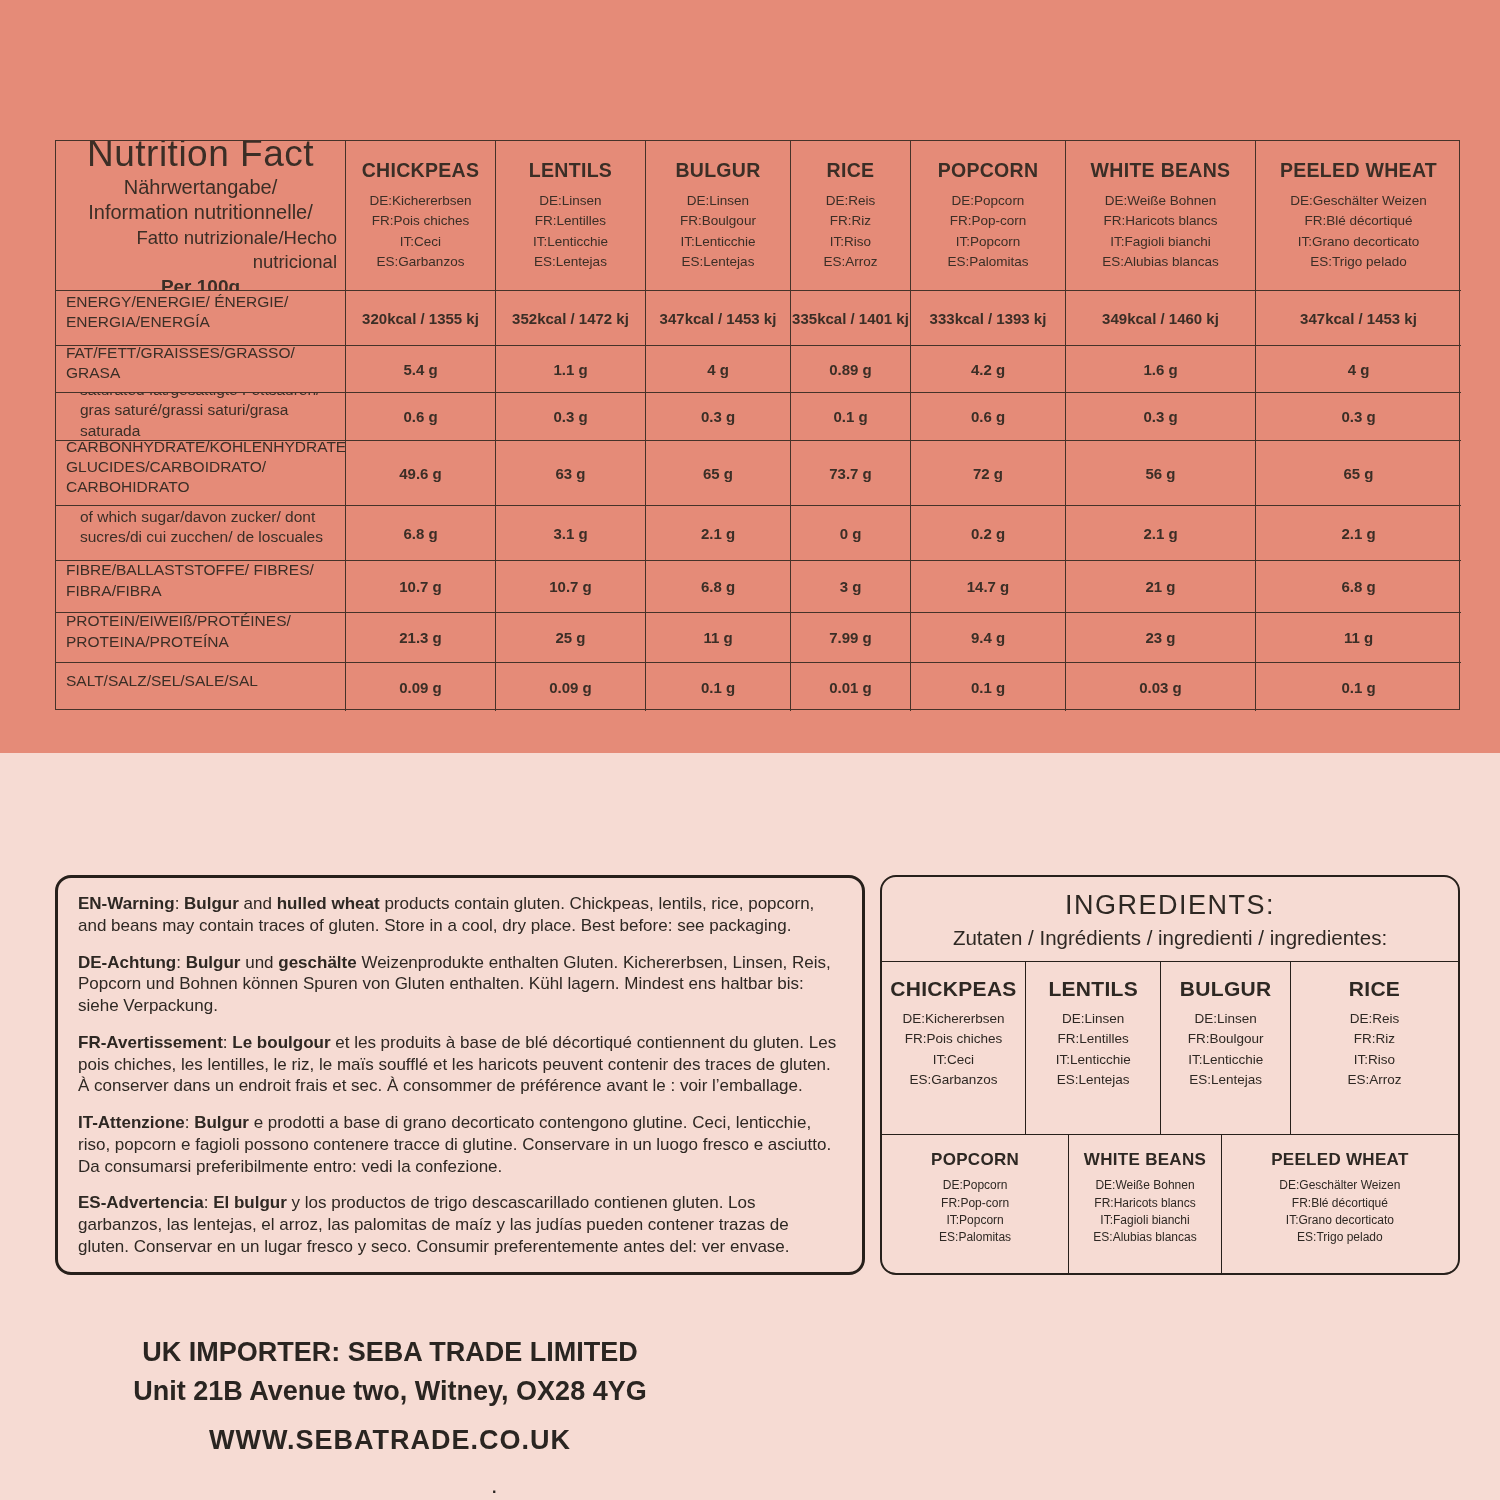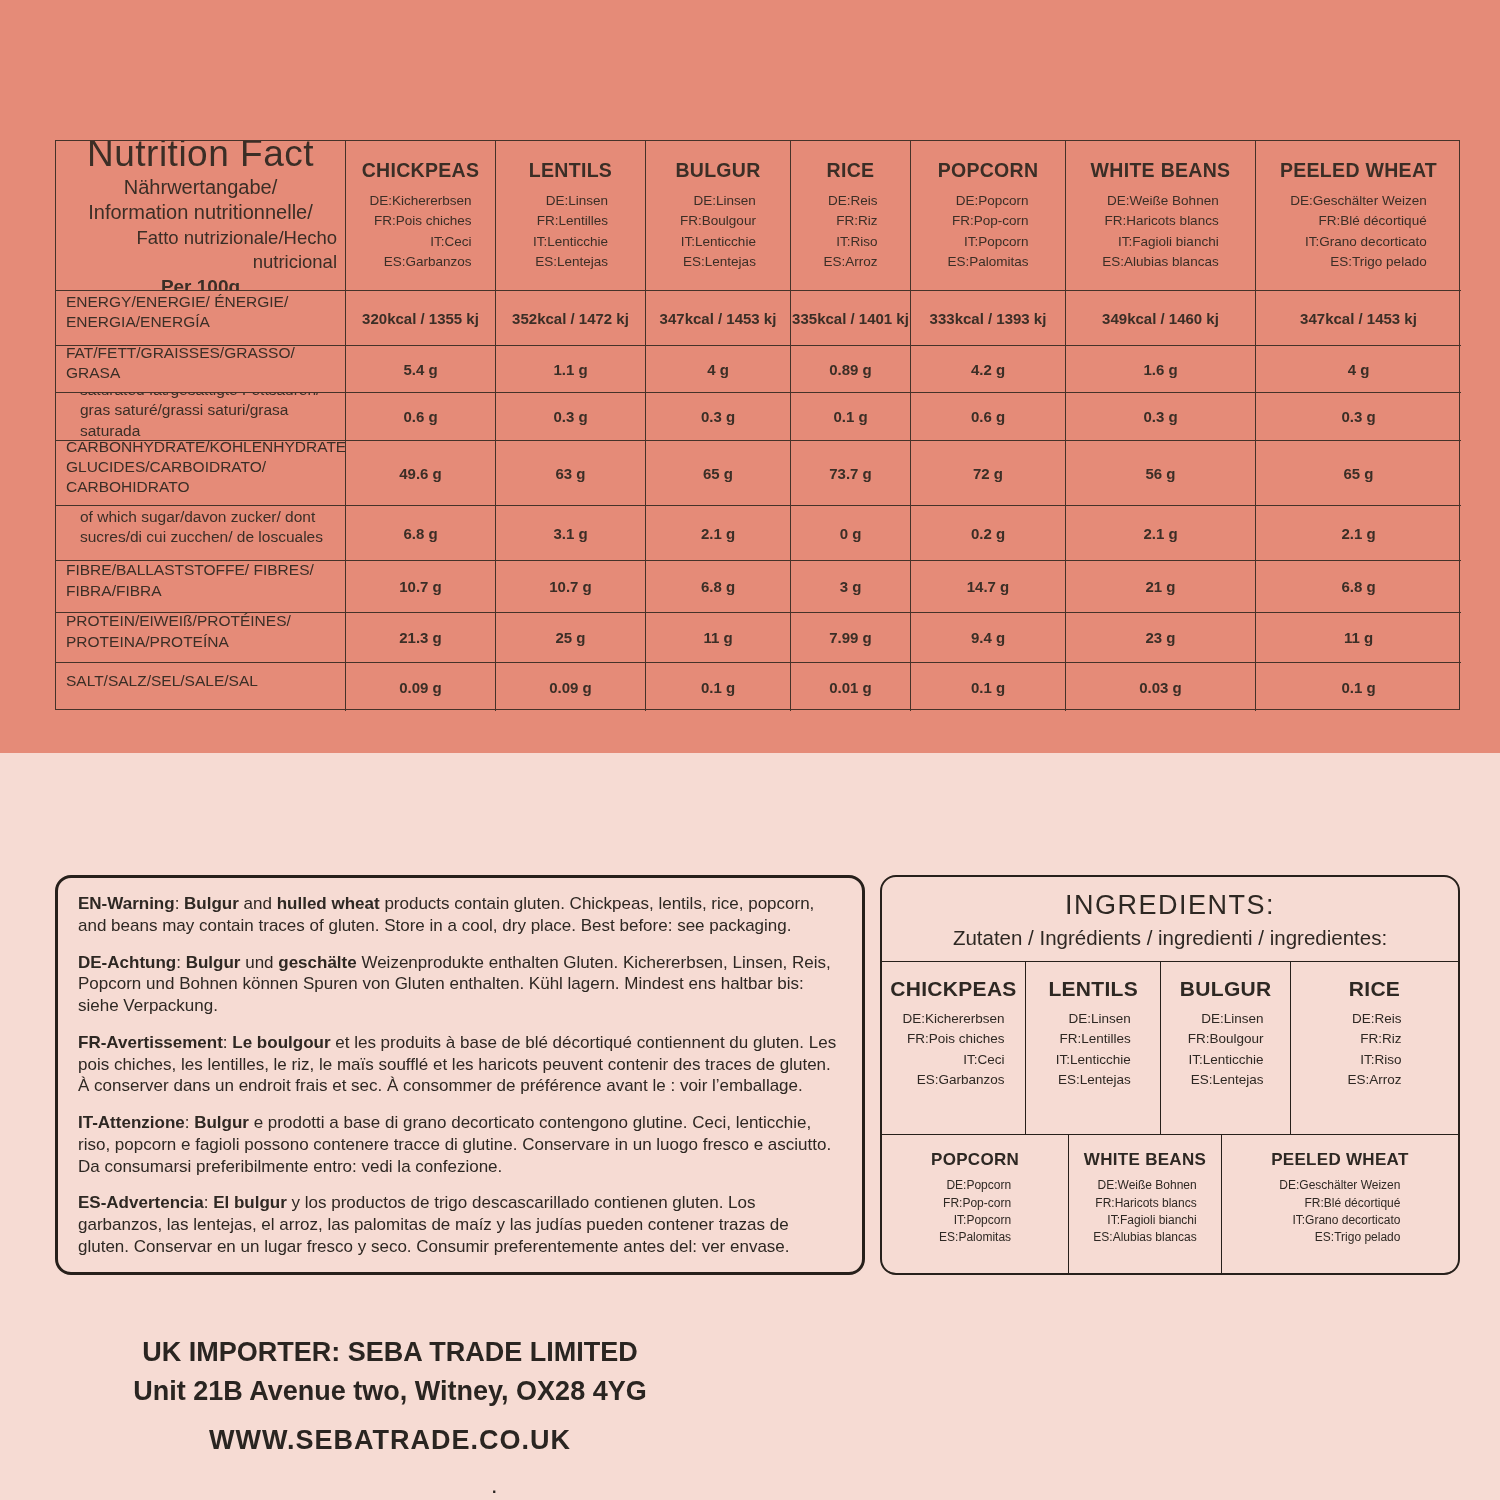--- a/index.html
+++ b/index.html
@@ -26,21 +26,21 @@
   }
   .cell.lastcol{border-right:none;}
   .cell.lastrow{border-bottom:none;}
   .head-label{padding:4px 8px;text-align:center;}
   .nf-title{font-size:37px;letter-spacing:.5px;}
   .nf-sub{font-size:20px;line-height:1.28;}
   .nf-sub.small{font-size:18.5px;text-align:right;}
   .nf-per{font-size:19px;font-weight:bold;margin-top:3px;}
   .prod-head{padding:4px 4px;}
   .prod-name{font-weight:bold;font-size:19.5px;margin-bottom:9px;text-align:center;letter-spacing:.3px;white-space:nowrap;}
-  .prod-langs{font-size:13.5px;line-height:1.5;text-align:right;}
+  .prod-langs{font-size:13.5px;line-height:1.5;text-align:center;}
   .row-label{
     flex-direction:row;justify-content:flex-start;text-align:left;
     padding:4px 8px 16px 10px;font-size:15.5px;line-height:1.3;
   }
   .row-label.indent{padding-left:24px;}
   .val{font-weight:bold;font-size:15px;text-align:center;white-space:nowrap;}
 
   
   .warning-box{
     position:absolute;left:55px;top:122px;width:810px;height:400px;

